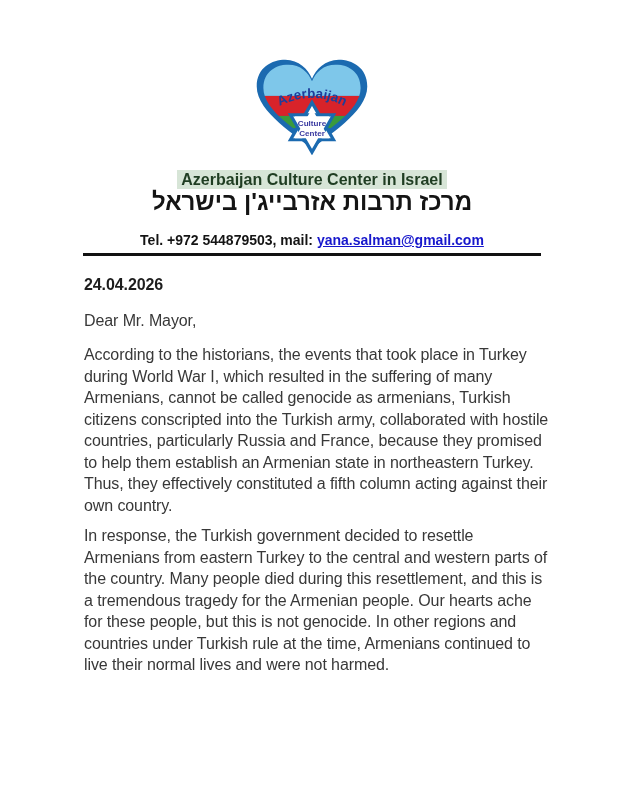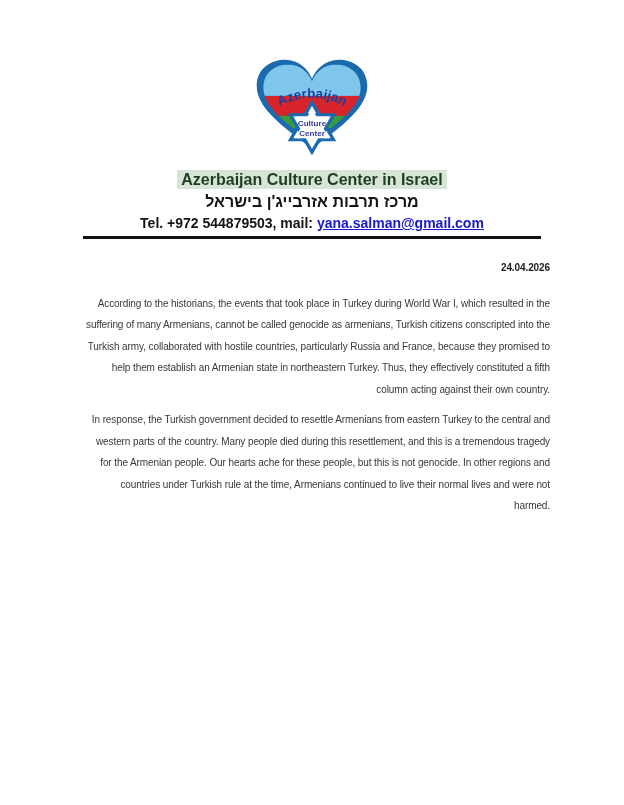--- a/index.html
+++ b/index.html
@@ -15,38 +15,38 @@
   
   header { text-align: center; }
   .logo-wrap { padding-top: 54px; line-height: 0; }
   .logo-wrap svg { display: inline-block; }
 
   .title-line { margin-top: 15px; font-size: 16px; font-weight: bold; line-height: 20px; }
   .title-hl { background: #d7e5d7; color: #1f3d22; padding: 1px 4px; }
 
   .hebrew-line {
     margin-top: 1px;
-    font-size: 16px; font-weight: bold; color: #141414;
+    font-size: 24px; font-weight: bold; color: #141414;
     line-height: 22px; direction: rtl;
   }
 
-  .contact-line { margin-top: 1px; font-size: 14px; font-weight: bold; color: #141414; line-height: 18px; }
+  .contact-line { margin-top: 18px; font-size: 14px; font-weight: bold; color: #141414; line-height: 18px; }
   .contact-line a { color: #1717cc; text-decoration: underline; cursor: pointer; }
 
   .divider {
     width: 458px; height: 3px; background: #111111;
     margin: 4px auto 0 auto; border: none;
   }
 
   
   .content {
     margin: 18px 74px 0 84px;
-    font-size: 10px; line-height: 21.5px;
+    font-size: 16px; line-height: 21.5px;
     letter-spacing: -0.1px;
-    text-align: right;
+    text-align: left;
   }
   .content p { margin: 0 0 9px 0; }
   p.date { font-weight: bold; color: #1d1d1d; margin-bottom: 14px; }
   p.salutation { margin-bottom: 13px; }
 </style>
 </head>
 <body>
 
 <div class="page">
 
@@ -92,17 +92,18 @@
 
     <div class="hebrew-line">מרכז תרבות אזרבייג'ן בישראל</div>
 
     <div class="contact-line"><span>Tel. +972 544879503, mail: </span><a>yana.salman@gmail.com</a></div>
 
     <hr class="divider">
   </header>
 
   <main class="content">
     <p class="date">24.04.2026</p>
+    <p class="salutation">Dear Mr. Mayor,</p>
     <p>According to the historians, the events that took place in Turkey during World War I, which resulted in the suffering of many Armenians, cannot be called genocide as armenians, Turkish citizens conscripted into the Turkish army, collaborated with hostile countries, particularly Russia and France, because they promised to help them establish an Armenian state in northeastern Turkey. Thus, they effectively constituted a fifth column acting against their own country.</p>
     <p>In response, the Turkish government decided to resettle Armenians from eastern Turkey to the central and western parts of the country. Many people died during this resettlement, and this is a tremendous tragedy for the Armenian people. Our hearts ache for these people, but this is not genocide. In other regions and countries under Turkish rule at the time, Armenians continued to live their normal lives and were not harmed.</p>
   </main>
 
 </div>
 
 </body></html>

